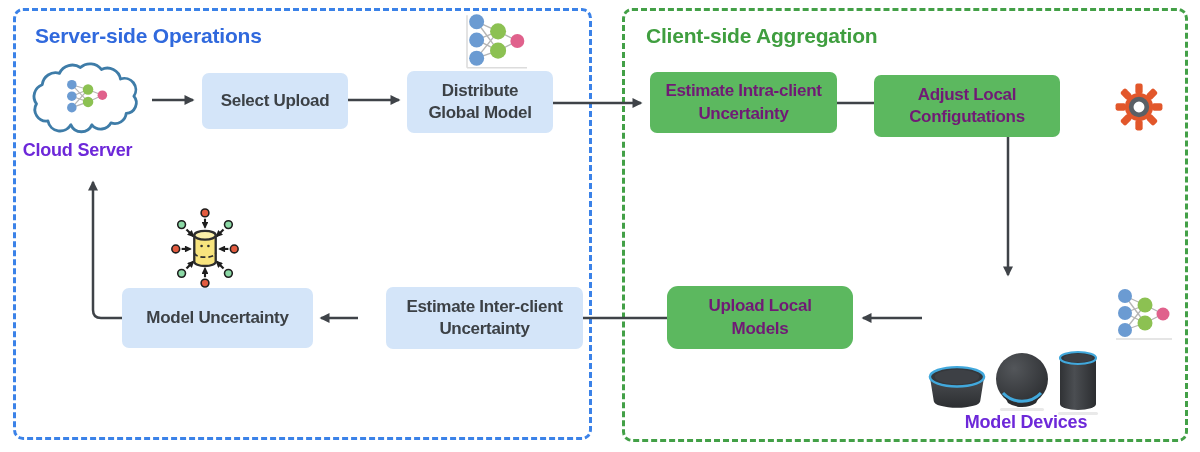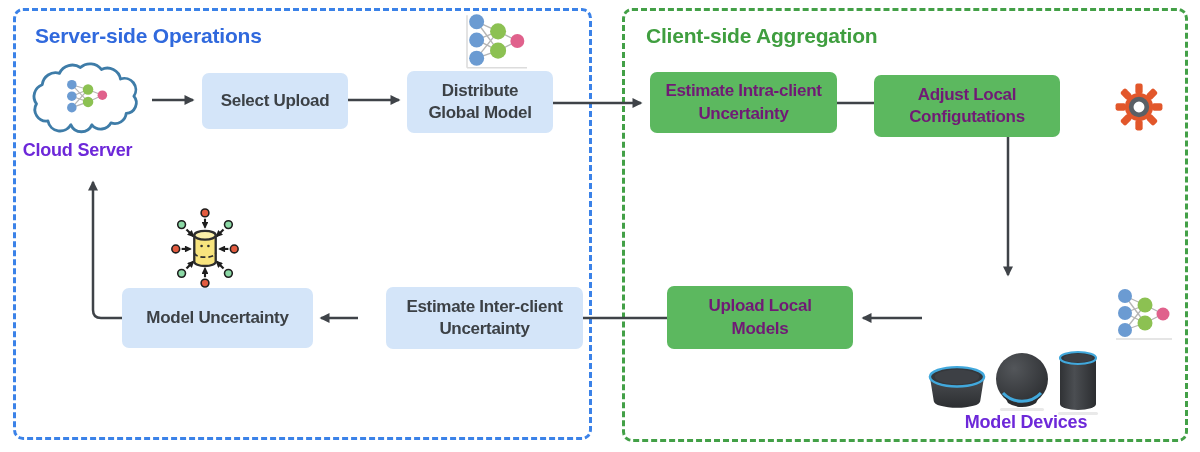--- a/index.html
+++ b/index.html
@@ -21,21 +21,21 @@
   .node-blue { background:#D4E5F9; color:#3C4146; }
   .node-green { background:#5CB85F; color:#701a75; }
 
   .n-select   { left:202px; top:73px;  width:146px; height:56px; }
   .n-distrib  { left:407px; top:71px;  width:146px; height:62px; }
   .n-aggr     { left:122px; top:288px; width:191px; height:60px; }
   .n-inter    { left:358px; top:287px; width:197px; height:62px;margin-left:28px; }
   .n-intra    { left:650px; top:72px;  width:187px; height:61px; }
   .n-adjust   { left:874px; top:75px;  width:186px; height:62px; }
   .n-train    { left:922px; top:284px; width:185px; height:64px; }
-  .n-upload   { left:667px; top:286px; width:186px; height:63px; }
+  .n-upload   { left:667px; top:286px; width:186px; height:63px;border-radius:11px; }
 
   .caption { position:absolute; font-weight:bold; font-size:18px; color:#6d28d9;
     text-align:center; letter-spacing:-0.2px; }
   .cap-cloud { left:10px;  top:140px; width:135px; }
   .cap-edge  { left:946px; top:412px; width:160px; }
 
   .icon { position:absolute; }
   .ic-cloud    { left:24px;   top:58px;  width:130px; height:84px; }
   .ic-nn-top   { left:462px;  top:11px;  width:70px;  height:60px; }
   .ic-nn-side  { left:1112px; top:284px; width:64px;  height:60px; }

